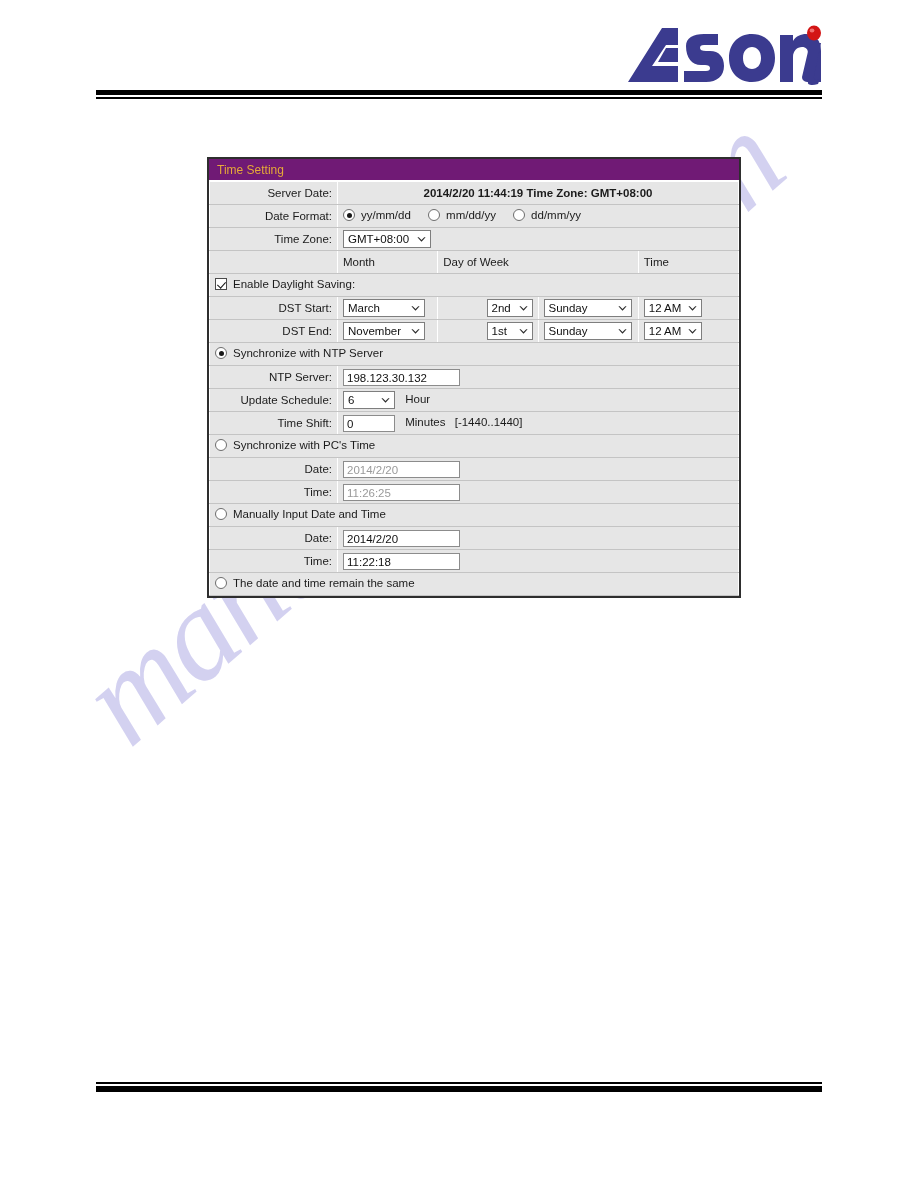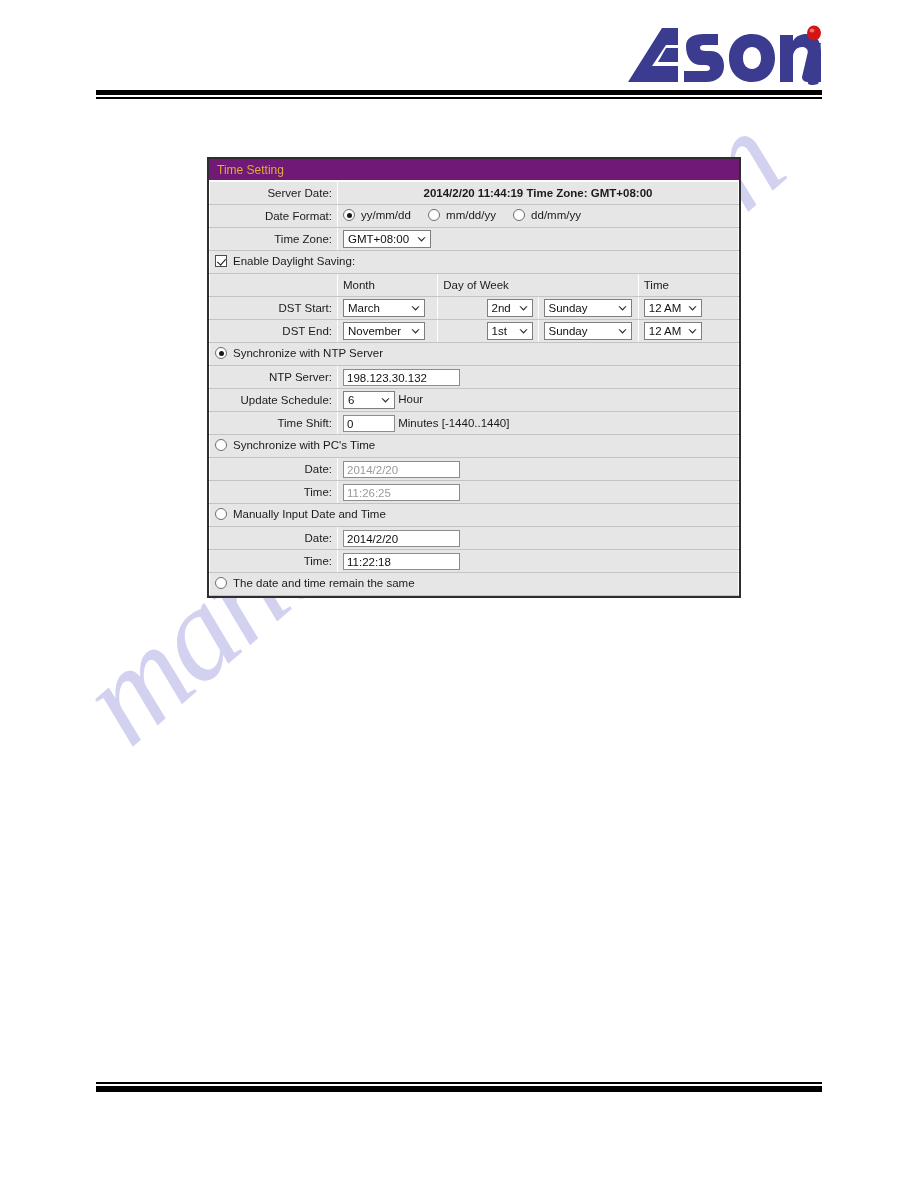--- a/index.html
+++ b/index.html
@@ -219,22 +219,22 @@
     flex: 0 0 auto;
   }
   .select .caret svg { display:block; }
   .select.w-tz    { width: 88px; }
   .select.w-month { width: 82px; }
   .select.w-ord   { width: 46px; }
   .select.w-day   { width: 88px; }
   .select.w-hour  { width: 58px; }
   .select.w-upd   { width: 52px; }
 
-  .inline-note { }
-  .sub-unit { }
+  .inline-note { margin-left: 6px; }
+  .sub-unit { margin-left: 7px; }
 
   
   td.col-month { width: 102px; }
   td.col-ord   { width: 96px; }
   td.col-dow   { width: 104px; }
   td.col-time  { width: 100px; }
   td.col-month, td.col-ord, td.col-dow, td.col-time { background:#e6e6e6; }
   .dst-right { text-align: right; }
 </style>
 </head>
@@ -310,33 +310,33 @@
           <span class="caret">
             <svg viewBox="0 0 12 12">
                   <path d="M1.5 3.5 L6 8.5 L10.5 3.5 L9 3.5 L6 6.6 L3 3.5 Z" fill="#2a2a2a"></path>
                 </svg>
           </span>
         </span>
       </td>
     </tr>
 
     <tr>
-      <td class="wide" colspan="5">
-        <span class="opt">
-          <span class="checkbox on"></span>
-          <span>Enable Daylight Saving:</span>
-        </span>
-      </td>
-    </tr>
-
-    <tr>
       <td class="lbl"></td>
       <td class="col-month lbl-left">Month</td>
       <td class="col-ord lbl-left" colspan="2">Day of Week</td>
       <td class="col-time lbl-left">Time</td>
+    </tr>
+
+    <tr>
+      <td class="wide" colspan="5">
+        <span class="opt">
+          <span class="checkbox on"></span>
+          <span>Enable Daylight Saving:</span>
+        </span>
+      </td>
     </tr>
 
     <tr>
       <td class="lbl">DST Start:</td>
       <td class="col-month">
         <span class="select w-month">
           <span>March</span>
           <span class="caret">
             <svg viewBox="0 0 12 12">
                   <path d="M1.5 3.5 L6 8.5 L10.5 3.5 L9 3.5 L6 6.6 L3 3.5 Z" fill="#2a2a2a"></path>

